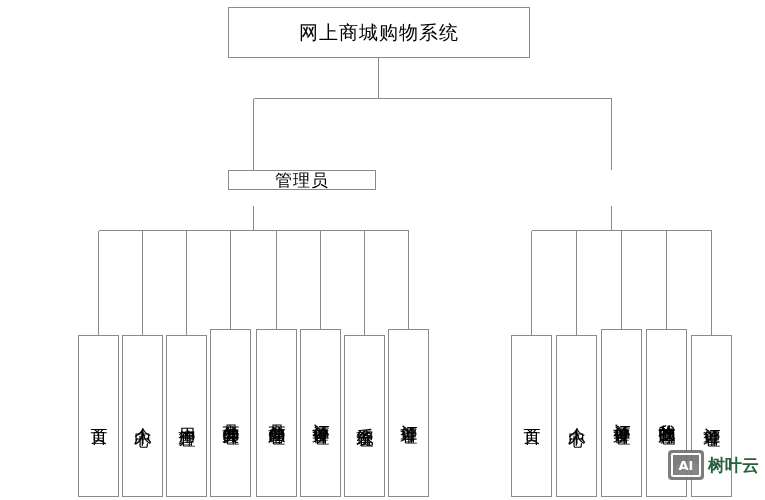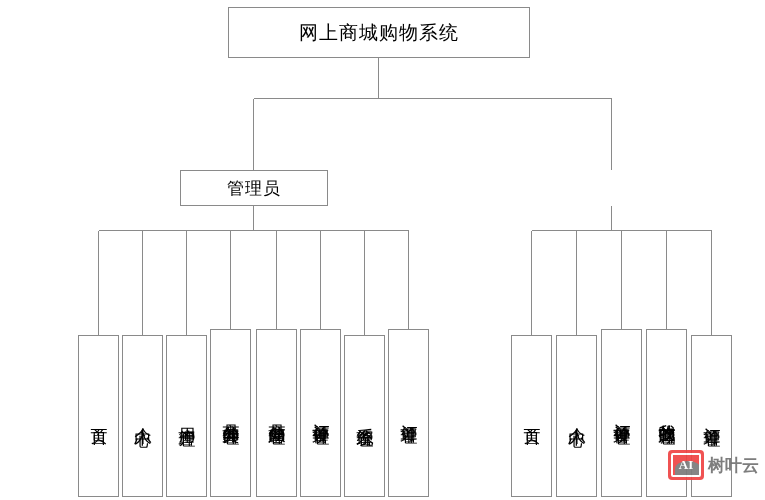--- a/index.html
+++ b/index.html
@@ -14,44 +14,44 @@
     overflow: hidden;
     font-family: "DejaVu Sans", "Liberation Sans", sans-serif;
     color: #000000;
   }
   #diagram-canvas {
     position: absolute;
     left: 0;
     top: 0;
     width: 765px;
     height: 500px;
-    font-family: Liberation Serif, serif;
   }
   .node {
     position: absolute;
     box-sizing: border-box;
     border: 1px solid #8a8a8a;
     background: #ffffff;
     display: flex;
     align-items: center;
     justify-content: center;
     color: #000000;
   }
   .node-root {
     left: 228px;
     top: 7px;
     width: 302px;
     height: 51px;
     font-size: 19px;
     letter-spacing: 1px;
   }
   .node-branch {
-    height: 36px;
+    height: 20px;
     font-size: 17px;
     letter-spacing: 1px;
+    margin-left: 48px;
   }
   .node-branch.admin {
     left: 180px;
     top: 170px;
     width: 148px;
   }
   .node-branch.user {
     left: 551px;
     top: 170px;
     width: 121px;
@@ -89,21 +89,21 @@
     left: 668px;
     top: 450px;
     display: flex;
     align-items: center;
     gap: 4px;
     opacity: 0.92;
   }
   #watermark .wm-badge {
     width: 36px;
     height: 30px;
-    background: #ef4444;
+    background: #737373;
     border-radius: 4px;
     position: relative;
     display: flex;
     align-items: center;
     justify-content: center;
   }
   #watermark .wm-badge .wm-inner {
     position: absolute;
     left: 3px;
     top: 3px;
@@ -125,21 +125,21 @@
   #watermark .wm-badge .wm-ai {
     position: relative;
     z-index: 3;
     color: #ffffff;
     font-size: 13px;
     font-weight: bold;
     letter-spacing: 0px;
   }
   #watermark .wm-text {
     font-size: 17px;
-    color: #737373;
+    color: #14532d;
     font-weight: bold;
     white-space: nowrap;
   }
   #corner-mark {
     position: absolute;
     left: 705px;
     top: 487px;
     font-size: 5px;
     color: #c9c9c9;
     letter-spacing: 0.4px;

